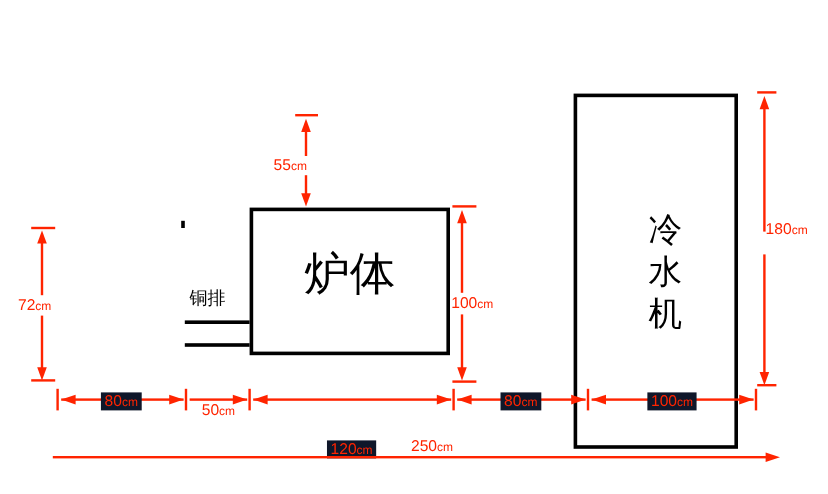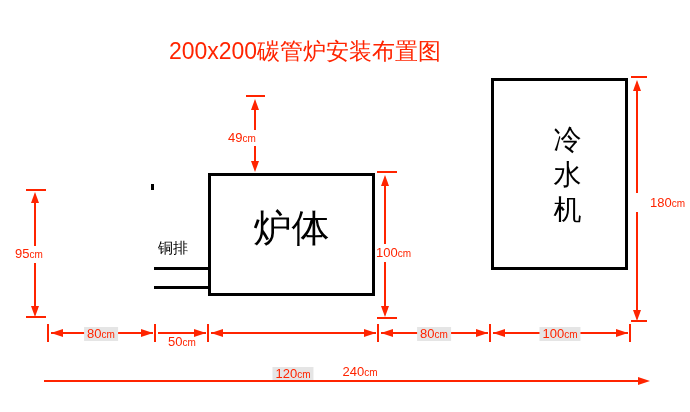--- a/index.html
+++ b/index.html
@@ -33,82 +33,81 @@
   .arr.r { border-top:4px solid transparent; border-bottom:4px solid transparent; border-left:12px solid var(--red); }
   .arr.l { border-top:4px solid transparent; border-bottom:4px solid transparent; border-right:12px solid var(--red); }
   .arr.u { border-left:4px solid transparent; border-right:4px solid transparent; border-bottom:11px solid var(--red); }
   .arr.d { border-left:4px solid transparent; border-right:4px solid transparent; border-top:11px solid var(--red); }
   .dlab {
     position:absolute; color:var(--red);
     font:13px "Liberation Sans", sans-serif; line-height:13px;
     white-space:nowrap;
   }
   .dlab .unit { font-size:10px; }
-  .dlab.bg { background:#e5e5e5; padding:0 3px; }
+  .dlab.bg { background:#0f172a; padding:0 3px; }
   .dlab.cx { transform:translateX(-50%); }
   .blk { position:absolute; background:var(--black); }
 </style>
 </head>
 <body>
 
 <div id="canvas">
 
-  <div class="title">200x200碳管炉安装布置图</div>
 
   <div class="blk" style="left:151px; top:184px; width:3px; height:6px;"></div>
 
   <div class="box" style="left:208px; top:173px; width:167px; height:123px; padding-bottom:12px;">
     <div class="cjk" style="font-size:38px;">炉体</div>
   </div>
 
 
-  <div class="box" style="left:491px; top:78px; width:137px; height:192px;padding-left:16px;">
+  <div class="box" style="left:478px; top:78px; width:137px; height:296px;padding-left:16px;">
     <div class="cjk v-text" style="font-size:28px; line-height:1.25;">冷水机</div>
   </div>
 
   <div>
     <div class="cjk" style="position:absolute; left:158px; top:239px; font-size:15px;">铜排</div>
     <div class="blk" style="left:154px; top:267px; width:54px; height:3px;"></div>
     <div class="blk" style="left:154px; top:286px; width:54px; height:3px;"></div>
   </div>
 
   <div>
     <div class="tick-h" style="left:26px; top:189px; width:20px;"></div>
     <div class="arr u" style="left:31px; top:192px;"></div>
     <div class="line-v" style="left:34px; top:201px; height:45px;"></div>
-    <div class="dlab" style="left:15px; top:247px;"><span>95</span><span class="unit">cm</span></div>
+    <div class="dlab" style="left:15px; top:247px;"><span>72</span><span class="unit">cm</span></div>
     <div class="line-v" style="left:34px; top:263px; height:45px;"></div>
     <div class="arr d" style="left:31px; top:306px;"></div>
     <div class="tick-h" style="left:26px; top:316px; width:20px;"></div>
   </div>
 
   <div>
     <div class="tick-h" style="left:246px; top:95px; width:19px;"></div>
     <div class="arr u" style="left:251px; top:99px;"></div>
     <div class="line-v" style="left:254px; top:108px; height:22px;"></div>
-    <div class="dlab" style="left:228px; top:131px;"><span>49</span><span class="unit">cm</span></div>
+    <div class="dlab" style="left:228px; top:131px;"><span>55</span><span class="unit">cm</span></div>
     <div class="line-v" style="left:254px; top:146px; height:16px;"></div>
     <div class="arr d" style="left:251px; top:161px;"></div>
   </div>
 
   <div>
     <div class="tick-h" style="left:377px; top:171px; width:20px;"></div>
     <div class="arr u" style="left:381px; top:175px;"></div>
     <div class="line-v" style="left:384px; top:184px; height:60px;"></div>
     <div class="dlab" style="left:376px; top:246px;"><span>100</span><span class="unit">cm</span></div>
     <div class="line-v" style="left:384px; top:262px; height:45px;"></div>
     <div class="arr d" style="left:381px; top:306px;"></div>
     <div class="tick-h" style="left:377px; top:317px; width:20px;"></div>
   </div>
 
   <div>
     <div class="tick-h" style="left:631px; top:76px; width:16px;"></div>
     <div class="arr u" style="left:633px; top:80px;"></div>
     <div class="line-v" style="left:636px; top:89px; height:104px;"></div>
-    <div class="dlab" style="left:638px; top:196px;margin-left:12px;"><span>180</span><span class="unit">cm</span></div>
+    <div class="dlab" style="left:638px; top:184px;"><span>180</span><span class="unit">cm</span></div>
     <div class="line-v" style="left:636px; top:212px; height:99px;"></div>
     <div class="arr d" style="left:633px; top:310px;"></div>
     <div class="tick-h" style="left:631px; top:320px; width:16px;"></div>
   </div>
 
   <div>
     <div class="tick-v" style="left:47px; top:324px;"></div>
     <div class="tick-v" style="left:154px; top:324px;"></div>
     <div class="tick-v" style="left:207px; top:324px;"></div>
     <div class="tick-v" style="left:377px; top:324px;"></div>
@@ -146,16 +145,16 @@
   <div>
     <div class="line-h" style="left:493px; top:332px; width:135px;"></div>
     <div class="arr l" style="left:493px; top:329px;"></div>
     <div class="arr r" style="left:616px; top:329px;"></div>
     <div class="dlab bg cx" style="left:560px; top:327px;"><span>100</span><span class="unit">cm</span></div>
   </div>
 
   <div>
     <div class="line-h" style="left:44px; top:380px; width:598px;"></div>
     <div class="arr r" style="left:638px; top:377px;"></div>
-    <div class="dlab cx" style="left:360px; top:365px;"><span>240</span><span class="unit">cm</span></div>
+    <div class="dlab cx" style="left:360px; top:365px;"><span>250</span><span class="unit">cm</span></div>
   </div>
 
 </div>
 
 </body></html>

